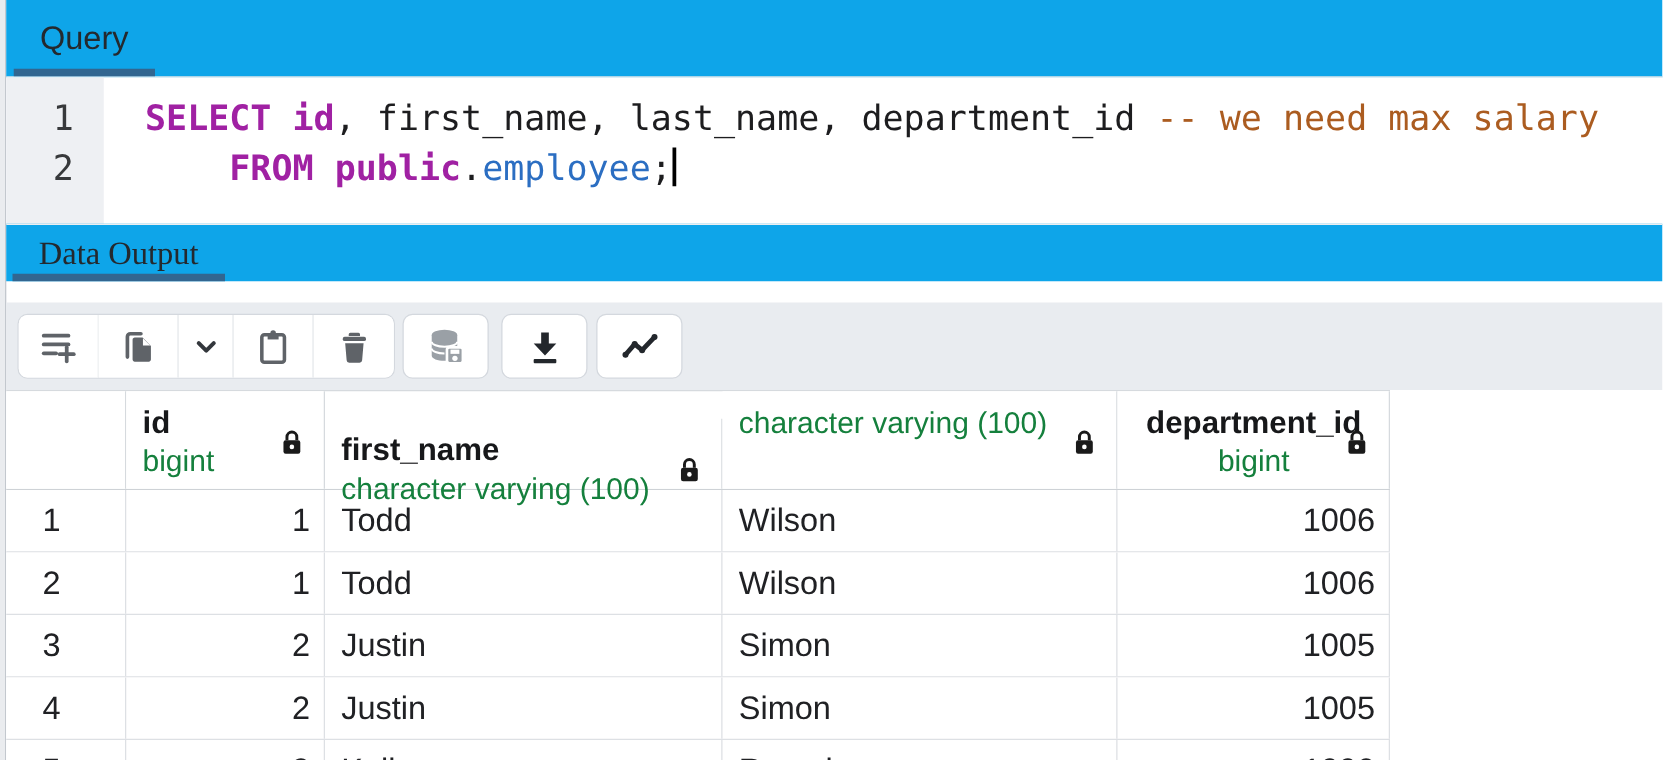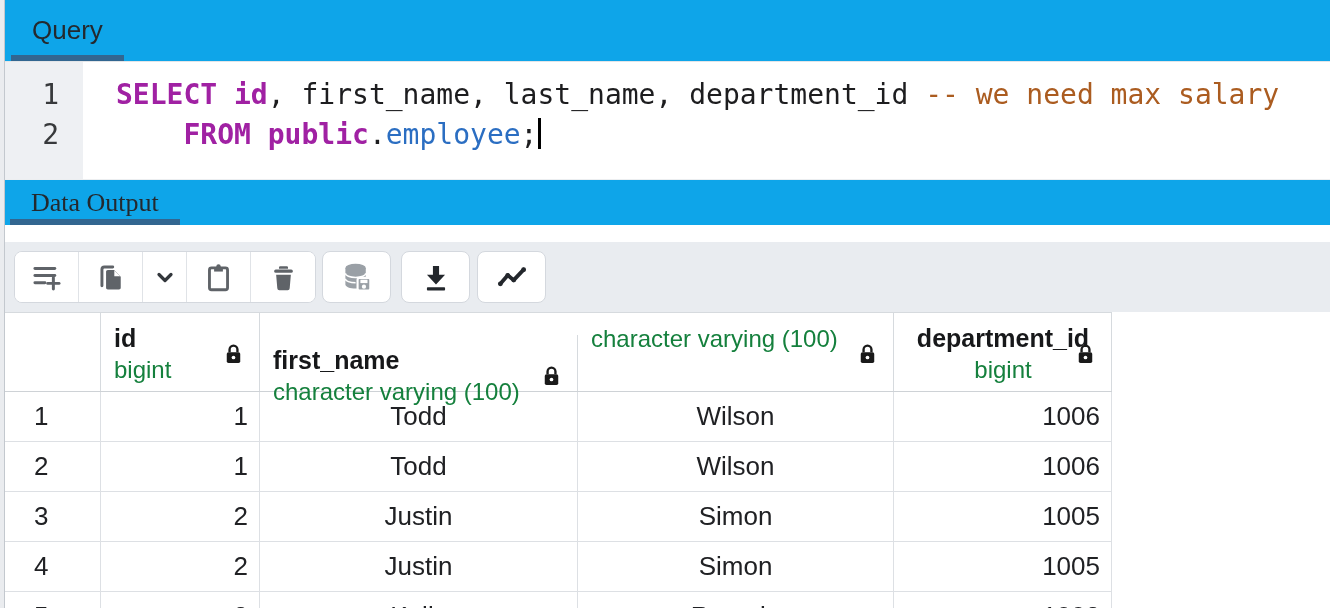--- a/index.html
+++ b/index.html
@@ -61,21 +61,21 @@
   #table { position:absolute; left:5px; top:312px; width:1107px; background:#fff; }
   #thead { display:flex; height:80px; border-top:1px solid #d6dade;
     border-bottom:1px solid #ced2d6; }
   .th { position:relative; border-right:1px solid #d6dade; padding:10px 12px 0 13px;
     background:#fff; }
   .hname { font-size:25px; font-weight:bold; color:#17181a; line-height:31px; }
   .htype { font-size:24px; color:#15803d; line-height:31px; }
   .lockwrap { position:absolute; right:15px; top:28px; }
   .tr { display:flex; height:50px; border-bottom:1px solid #dde0e4; background:#fff; }
   .td { border-right:1px solid #dde0e4; font-size:26px; color:#202124;
-    line-height:48px; padding:0 13px; white-space:nowrap; overflow:hidden;text-align:center; }
+    line-height:48px; padding:0 13px; white-space:nowrap; overflow:hidden; }
   .td.num { text-align:right; padding-right:11px; }
   .rn { width:96px; }
   .td.rn { padding-left:29px; text-align:left; }
 </style>
 </head>
 <body style="--accent: #326690; --kw: #a021a3; --id: #2b6ec2; --cm: #ab5c20;">
 
 <div id="app">
   <div id="splitter"></div>
 

